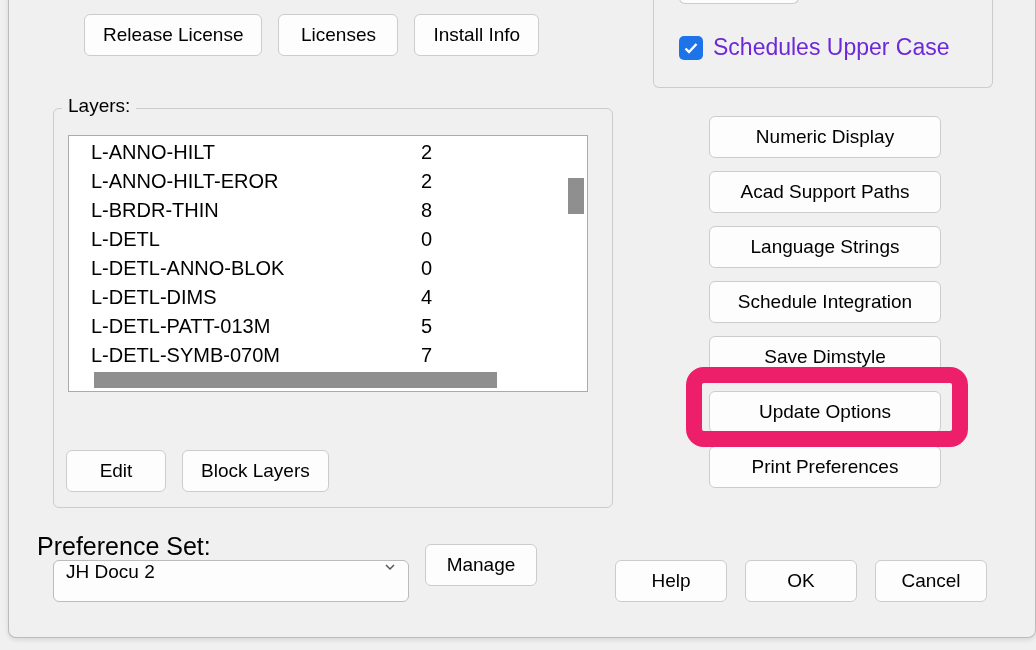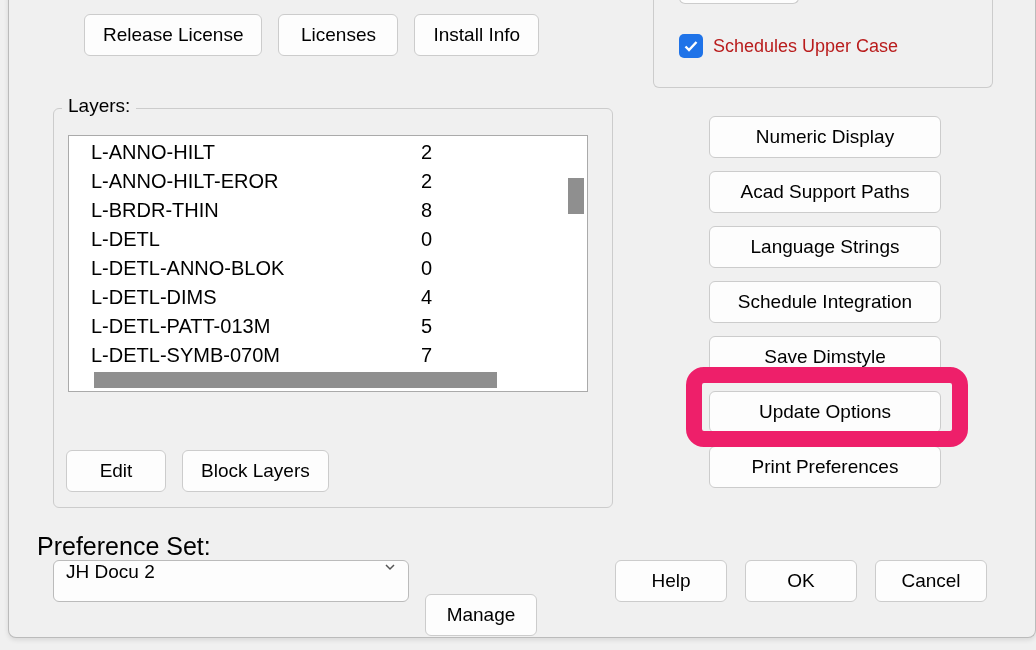--- a/index.html
+++ b/index.html
@@ -84,21 +84,21 @@
     .checkbox-box {
       width: 24px;
       height: 24px;
       background: #1f73e8;
       border-radius: 5px;
       display: flex;
       align-items: center;
       justify-content: center;
     }
     .checkbox-box svg { width: 16px; height: 16px; }
-    .checkbox-label { font-size: 18px; color: #b91c1c; }
+    .checkbox-label { font-size: 23px; color: #6d28d9; }
 
     
     .right-line {
       position: absolute;
       left: 644px;
       top: -10px;
       width: 340px;
       height: 108px;
       border: 1px solid #ccc;
       border-top: none;
@@ -220,21 +220,21 @@
       align-items: flex-start;
       justify-content: space-between;
       padding: 0 12px;
       font-size: 19px;
       cursor: pointer;
     }
     .pref-select svg { width: 12px; height: 12px; }
     .manage-btn {
       position: absolute;
       left: 416px;
-      top: 604px;
+      top: 554px;
       width: 112px;
       height: 42px;
     }
 
     
     .bottom-right {
       position: absolute;
       right: 48px;
       top: 570px;
       display: flex;

